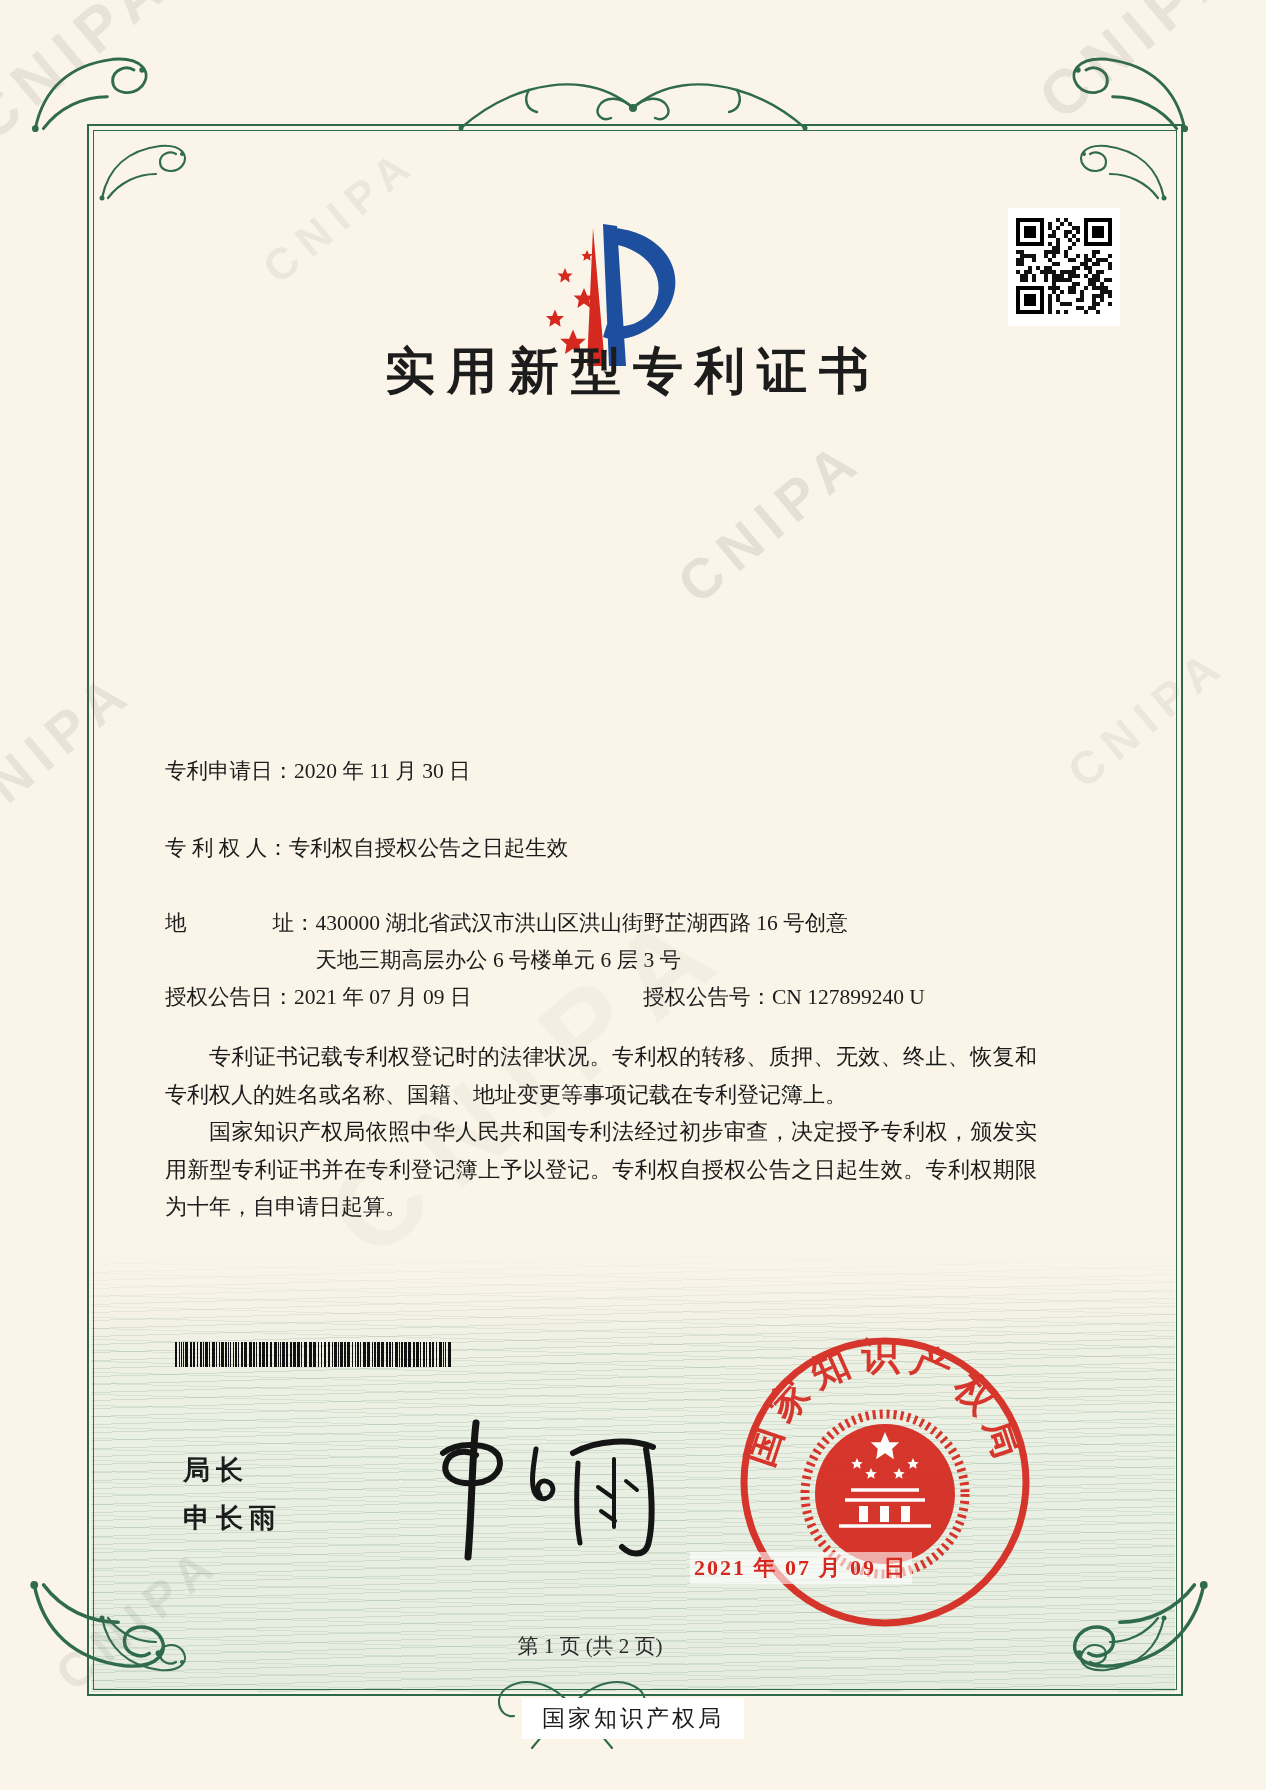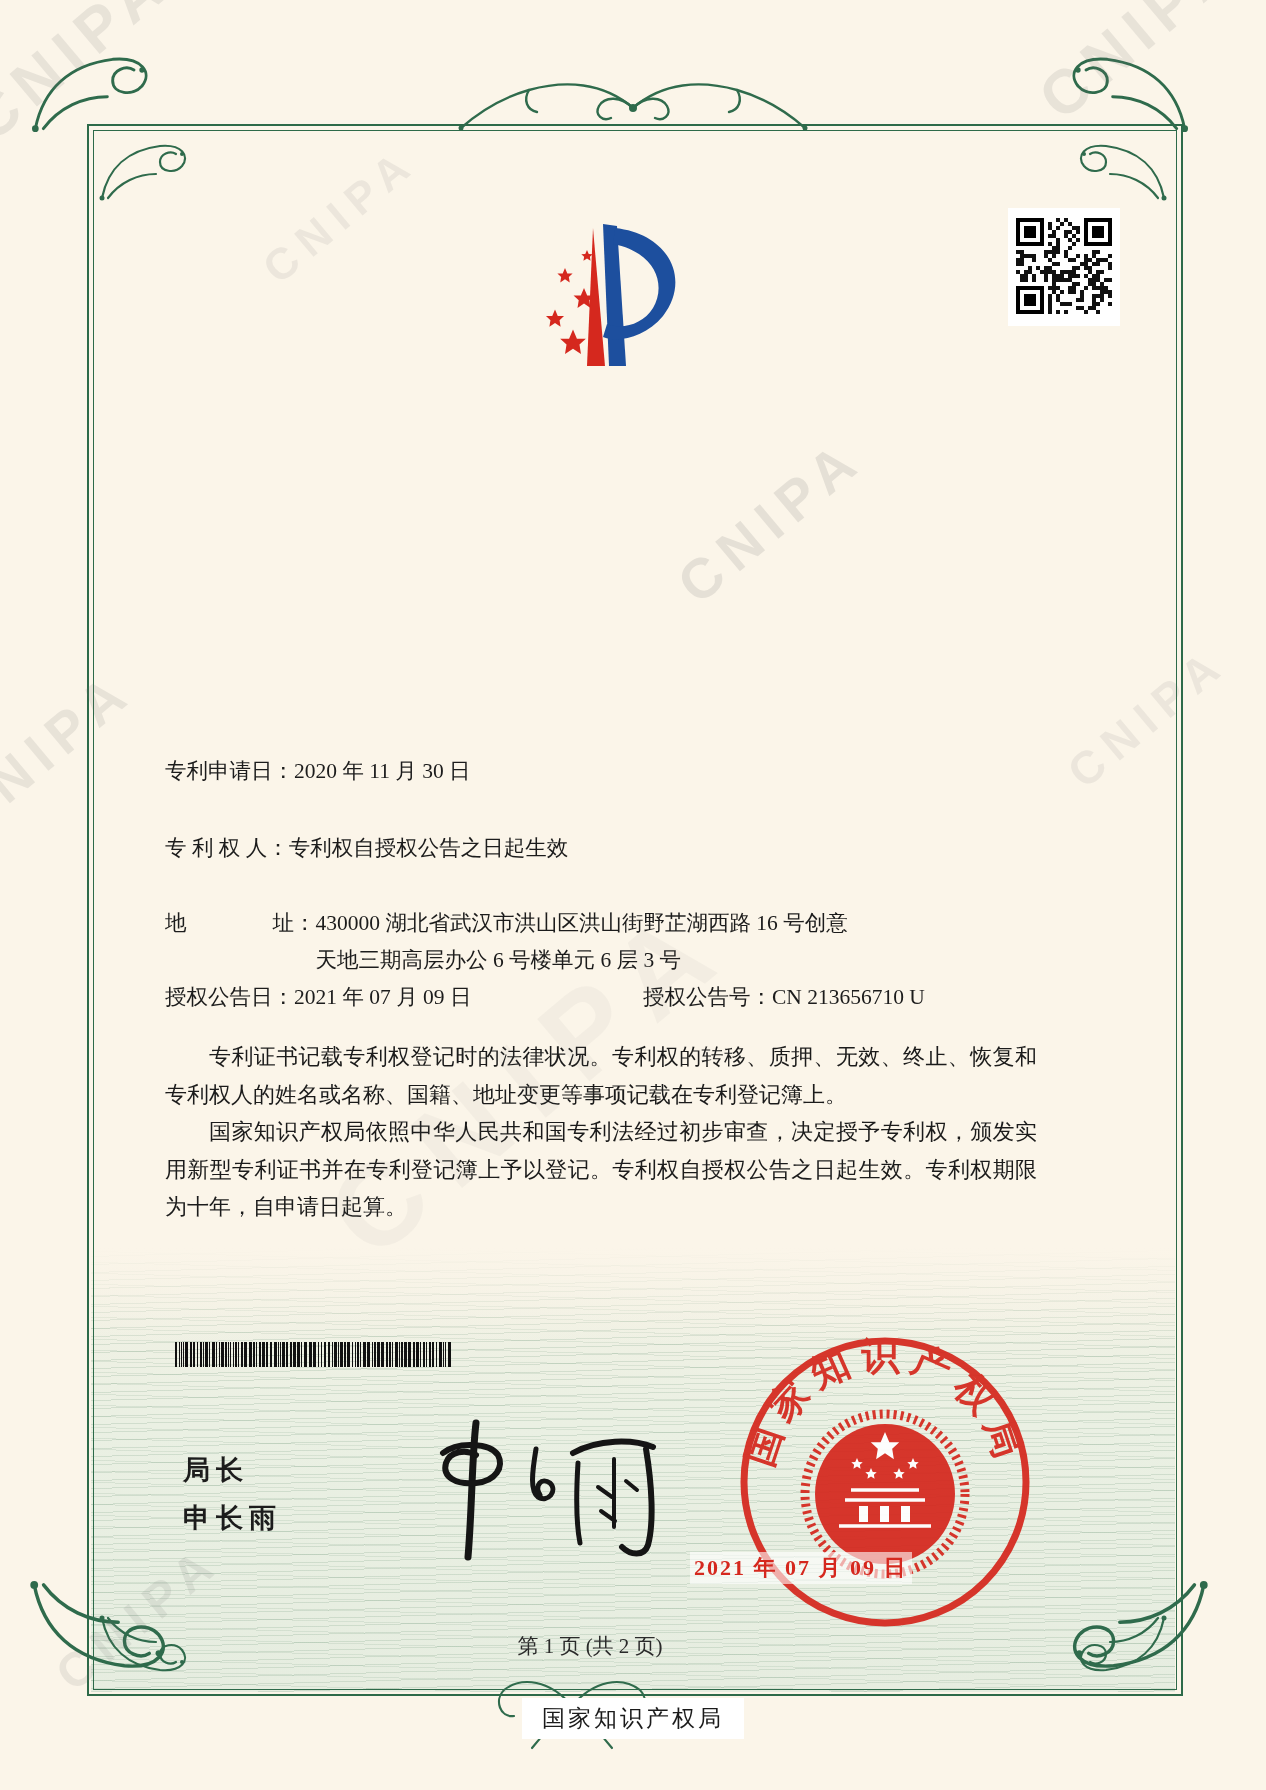--- a/index.html
+++ b/index.html
@@ -351,34 +351,35 @@
         <b style="left: 72px; top: 88px; width: 4px; height: 4px;"></b>
         <b style="left: 76px; top: 88px; width: 4px; height: 4px;"></b>
         <b style="left: 32px; top: 92px; width: 4px; height: 4px;"></b>
         <b style="left: 40px; top: 92px; width: 4px; height: 4px;"></b>
         <b style="left: 48px; top: 92px; width: 4px; height: 4px;"></b>
         <b style="left: 68px; top: 92px; width: 4px; height: 4px;"></b>
         <b style="left: 80px; top: 92px; width: 4px; height: 4px;"></b>
       </div>
   </div>
 
+  <div class="title">实用新型专利证书</div>
 
   <div class="row" style="top:756px">
     <span class="lbl">专利申请日：</span><span class="val">2020 年 11 月 30 日</span>
   </div>
   <div class="row" style="top:833px">
     <span class="lbl">专 利 权 人：</span><span class="val">专利权自授权公告之日起生效</span>
   </div>
   <div class="row" style="top:905px">
     <span class="lbl" style="vertical-align:top;line-height:37px">地　　　　址：</span><span class="addr-val"><span>430000 湖北省武汉市洪山区洪山街野芷湖西路 16 号创意</span><br><span>天地三期高层办公 6 号楼单元 6 层 3 号</span></span>
   </div>
   <div class="row" style="top:982px;width:900px">
     <span class="lbl">授权公告日：</span><span class="val">2021 年 07 月 09 日</span>
     <span class="grant2">
-      <span class="lbl">授权公告号：</span><span class="val">CN 213656710 U</span>
+      <span class="lbl">授权公告号：</span><span class="val">CN 127899240 U</span>
     </span>
   </div>
 
   <div class="paras">
     <p>专利证书记载专利权登记时的法律状况。专利权的转移、质押、无效、终止、恢复和专利权人的姓名或名称、国籍、地址变更等事项记载在专利登记簿上。</p>
     <p>国家知识产权局依照中华人民共和国专利法经过初步审查，决定授予专利权，颁发实用新型专利证书并在专利登记簿上予以登记。专利权自授权公告之日起生效。专利权期限为十年，自申请日起算。</p>
   </div>
 
   <div class="barcode" id="barcode-bars">
       <b style="left: 0px; width: 2px;"></b>

